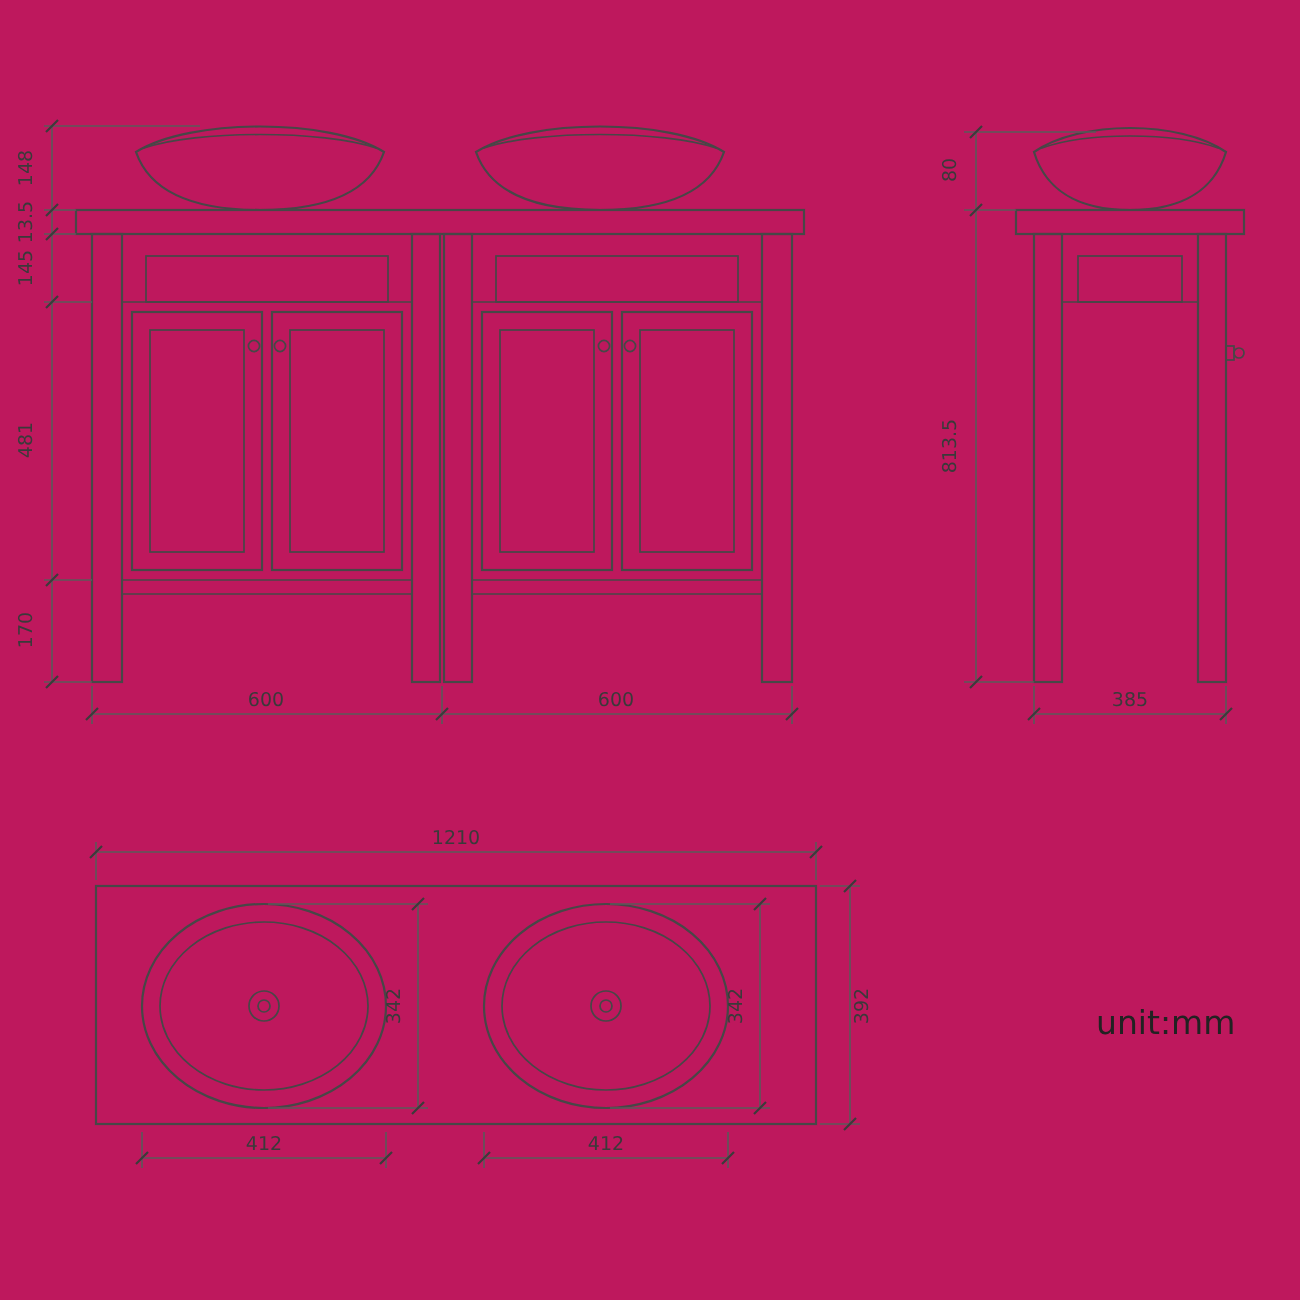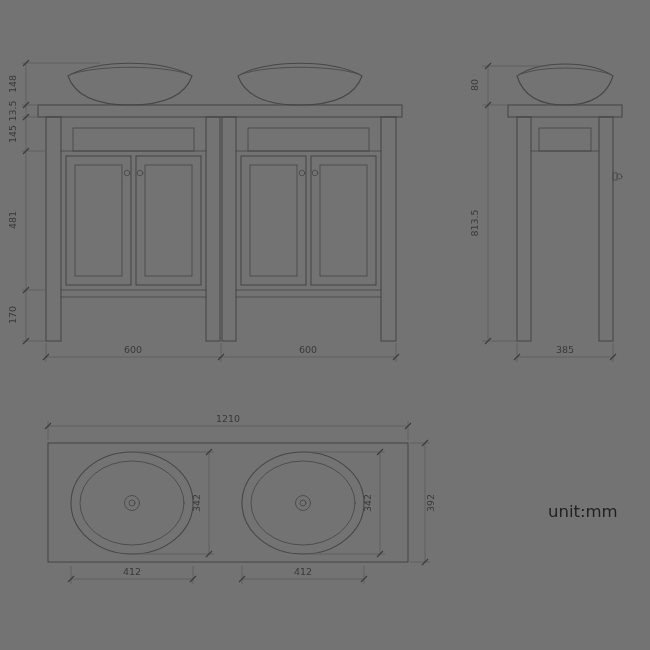--- a/index.html
+++ b/index.html
@@ -1,16 +1,16 @@
 <!DOCTYPE html>
 <html><head>
 <meta charset="utf-8">
 <style>
   html,body{margin:0;padding:0;background:#ffffff;}
-  .stage{position:relative;width:650px;height:650px;background:#737373;overflow:hidden;}
+  .stage{position:relative;width:650px;height:650px;background:#be185d;overflow:hidden;}
   svg .obj{stroke:#474747;stroke-width:1.1;fill:none;stroke-linecap:square;}
   svg .thin{stroke-width:0.85;}
   svg .dim{stroke:#5a5a5a;stroke-width:0.8;fill:none;}
   svg .tick{stroke:#3b3b3b;stroke-width:1.1;}
   svg text{font-family:"DejaVu Sans",sans-serif;}
   svg text.dtext{font-size:9.5px;fill:#3a3a3a;stroke:none;}
   svg text.unit{font-size:16.5px;fill:#222222;stroke:none;}
 </style>
 </head>
 <body>

